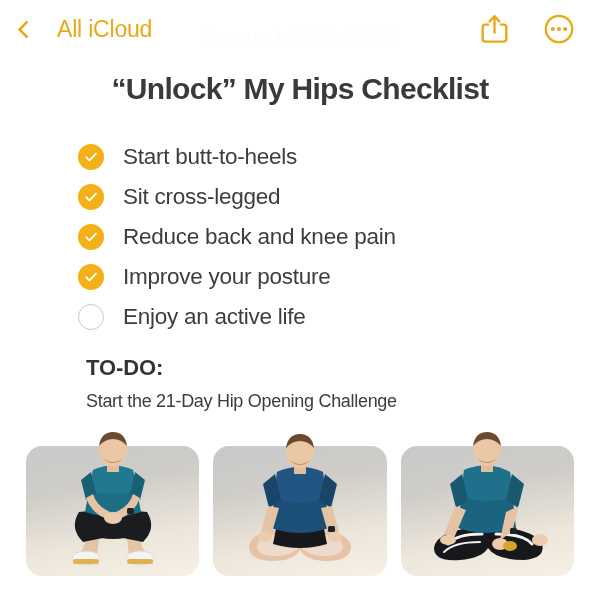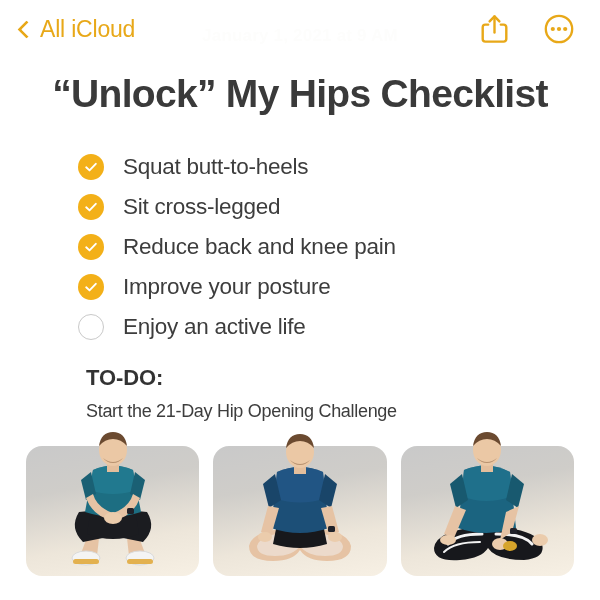--- a/index.html
+++ b/index.html
@@ -22,21 +22,21 @@
     position: relative;
     height: 58px;
     display: flex;
     align-items: center;
     padding: 0 26px 0 20px;
   }
 
   .nav-back {
     display: flex;
     align-items: center;
-    gap: 7px;
+    gap: 24px;
     cursor: pointer;
     z-index: 3;
   }
 
   .chevron-left {
     width: 13px;
     height: 13px;
     border-left: 3.2px solid #E8A818;
     border-bottom: 3.2px solid #E8A818;
     transform: rotate(45deg);
@@ -78,21 +78,21 @@
     letter-spacing: 0.2px;
     z-index: 1;
     pointer-events: none;
   }
 
   
   .note-title {
     margin: 14px 0 0 0;
     padding: 0 36px;
     text-align: center;
-    font-size: 39px;
+    font-size: 30px;
     font-weight: bold;
     color: #3A3A3A;
     letter-spacing: -0.7px;
     line-height: 1.15;
   }
 
   
   .checklist {
     margin-top: 30px;
     padding-left: 78px;
@@ -238,21 +238,21 @@
 <h1 class="note-title">“Unlock” My Hips Checklist</h1>
 
 <ul class="checklist">
 
   <li class="check-row">
     <span class="checkbox checked">
       <svg class="check-glyph" viewBox="0 0 14 14">
         <path d="M2.2 7.3 L5.5 10.4 L11.8 3.8" stroke="#FFFFFF" stroke-width="1.9" fill="none" stroke-linecap="round" stroke-linejoin="round"></path>
       </svg>
     </span>
-    <span class="check-label">Squat butt-to-heels</span>
+    <span class="check-label">Start butt-to-heels</span>
   </li>
 
   <li class="check-row">
     <span class="checkbox checked">
       <svg class="check-glyph" viewBox="0 0 14 14">
         <path d="M2.2 7.3 L5.5 10.4 L11.8 3.8" stroke="#FFFFFF" stroke-width="1.9" fill="none" stroke-linecap="round" stroke-linejoin="round"></path>
       </svg>
     </span>
     <span class="check-label">Sit cross-legged</span>
   </li>

